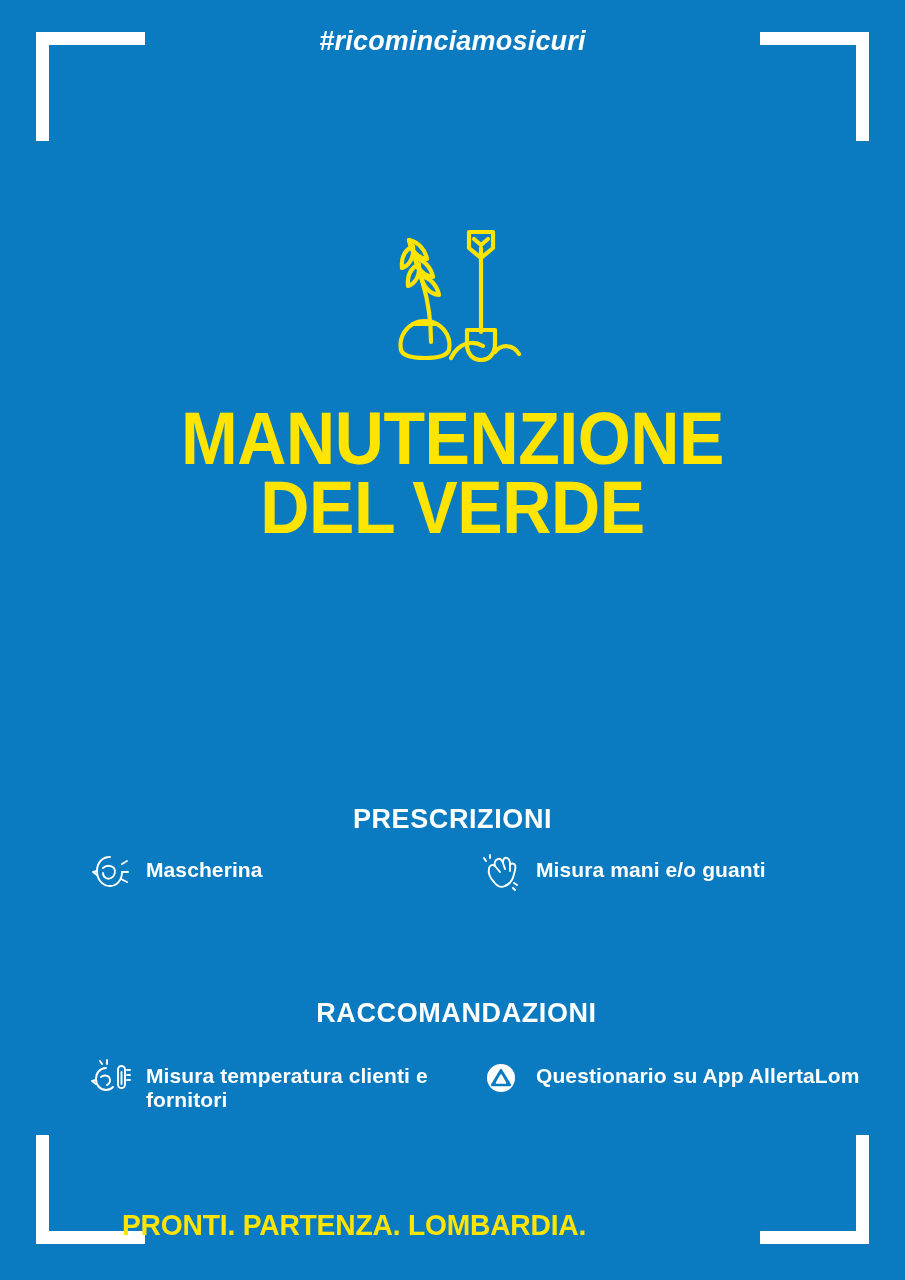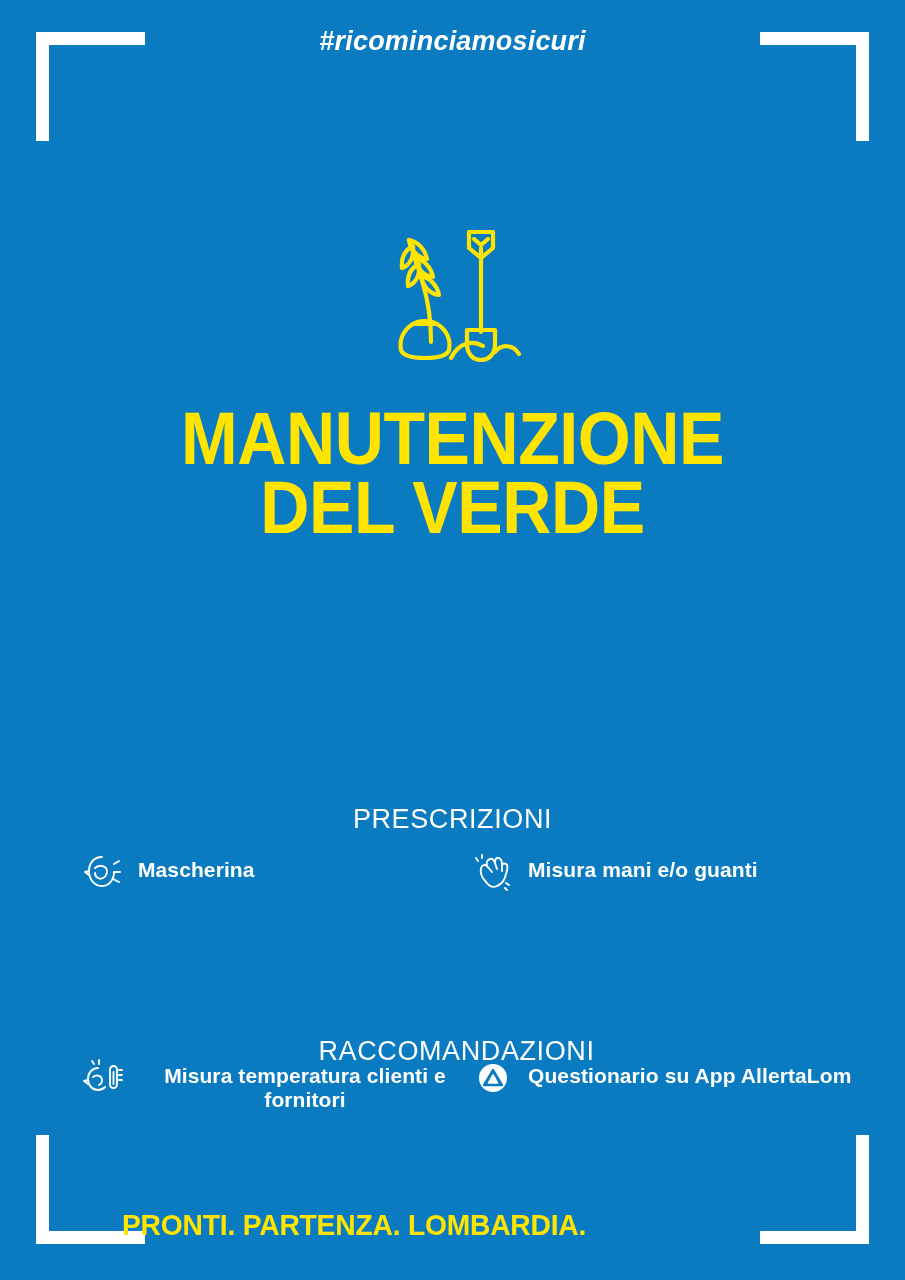--- a/index.html
+++ b/index.html
@@ -12,20 +12,21 @@
     background: #0a7bc0;
     font-family: "Liberation Sans", sans-serif;
     overflow: hidden;
     position: relative;
   }
 
   .poster {
     position: absolute;
     inset: 0;
     background: #0a7bc0;
+    padding-left: 8px;
   }
 
   
   .hashtag {
     position: absolute;
     top: 26px;
     left: 0;
     right: 0;
     text-align: center;
     color: #ffffff;
@@ -95,43 +96,42 @@
   }
 
   
   .section-heading {
     position: absolute;
     left: 0;
     right: 0;
     text-align: center;
     color: #ffffff;
     font-size: 27px;
-    font-weight: normal;
+    font-weight: bold;
     letter-spacing: 0.6px;
   }
   #prescrizioni-heading { top: 804px; }
-  #raccomandazioni-heading { top: 1036px; margin-left: 8px; }
+  #raccomandazioni-heading { top: 998px; margin-left: 8px; }
 
   .grid {
     position: absolute;
     display: grid;
     grid-template-columns: 390px 400px;
     column-gap: 0px;
     padding-left: 82px;
     box-sizing: border-box;
     width: 745px;
   }
   #prescrizioni-grid {
     top: 852px;
     row-gap: 14px;
   }
   #raccomandazioni-grid {
     top: 1058px;
     row-gap: 2px;
-    text-align: center;
   }
 
   .item {
     display: flex;
     align-items: flex-start;
     gap: 14px;
   }
   .item .ic {
     flex: 0 0 auto;
     width: 42px;

